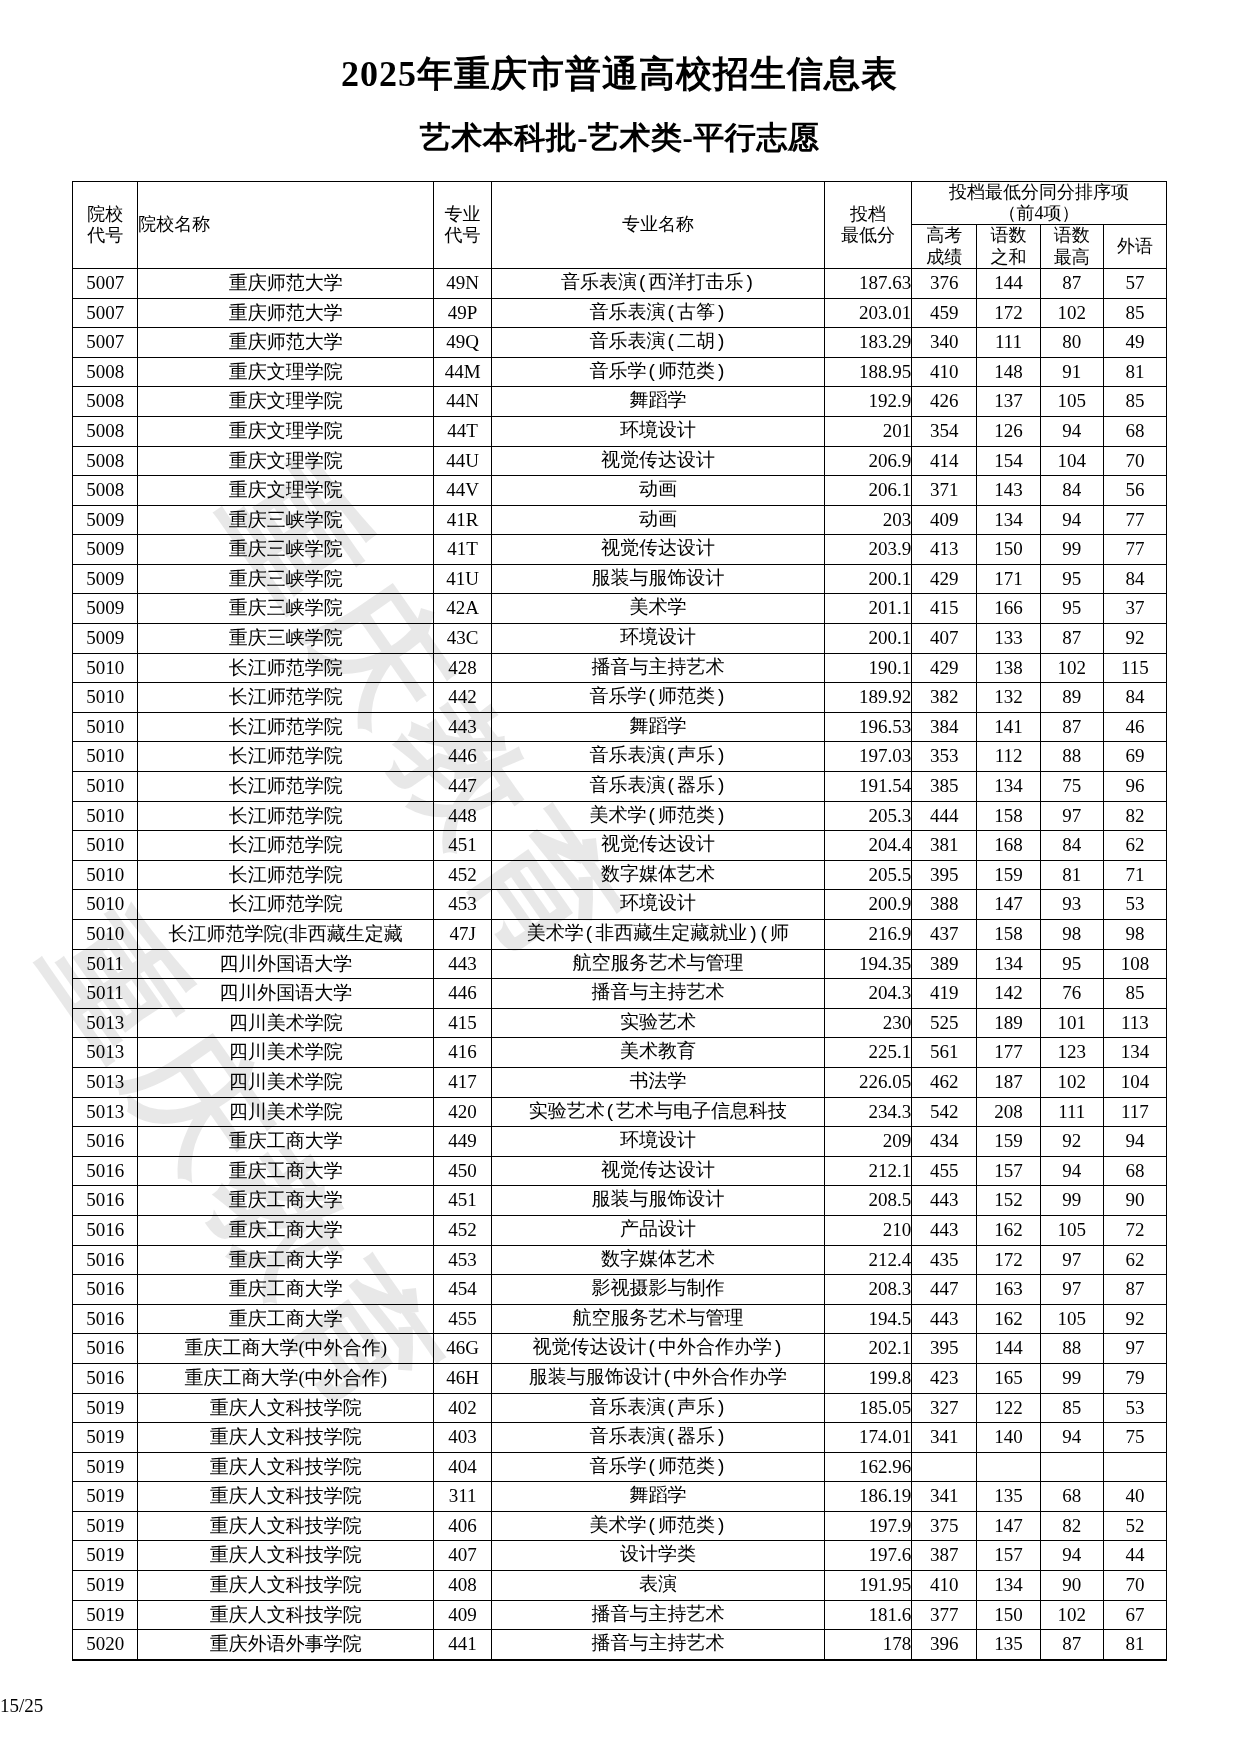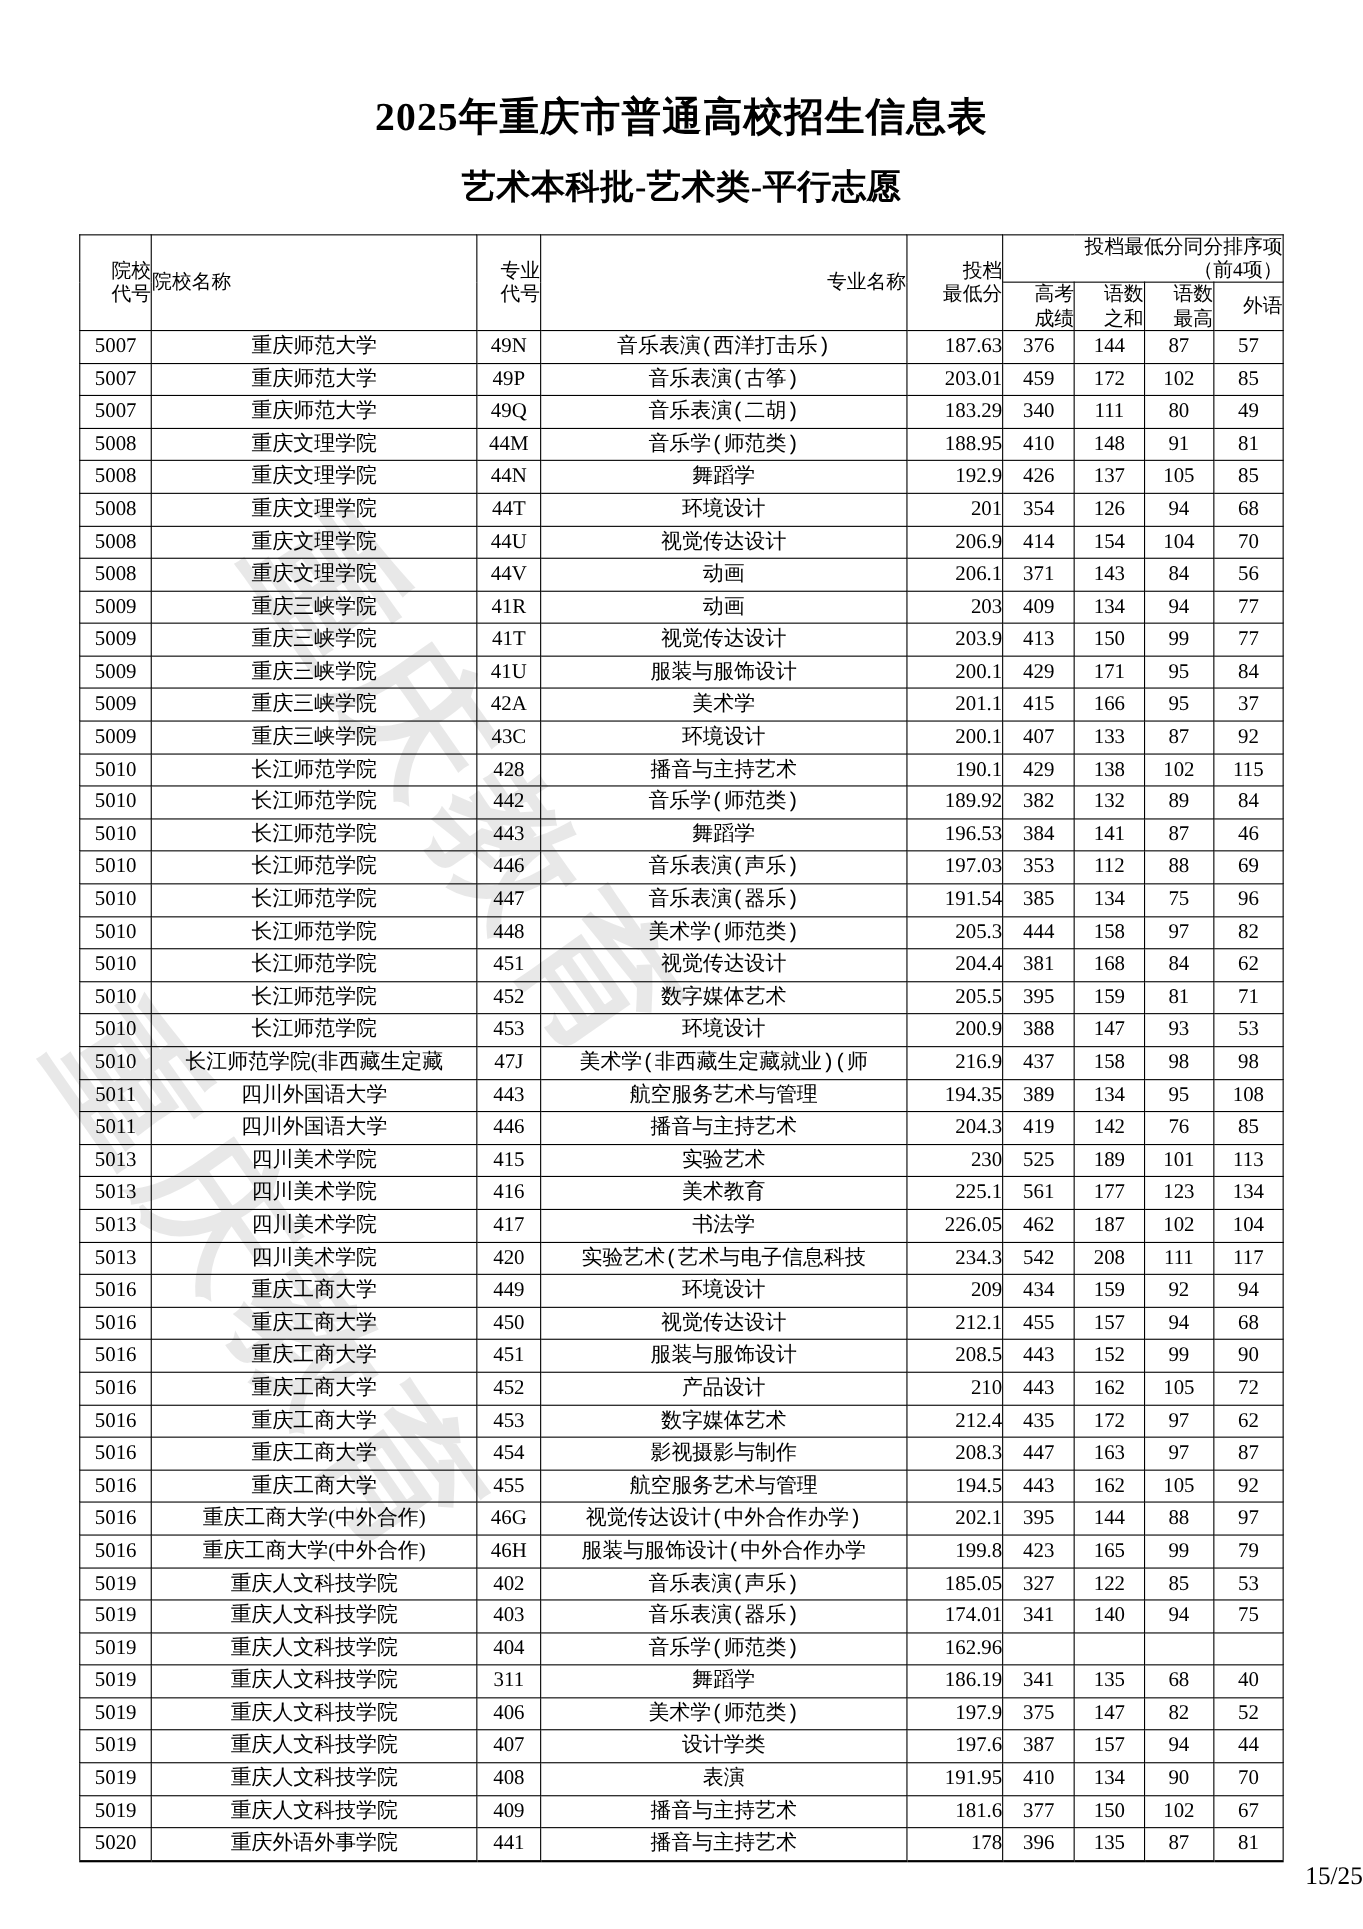--- a/index.html
+++ b/index.html
@@ -57,21 +57,21 @@
     transform: rotate(55deg);
     transform-origin: left top;
   }
 
   
   .title-main {
     text-align: center;
     font-size: 36px;
     font-weight: 700;
     letter-spacing: 1px;
-    padding-top: 84px;
+    padding-top: 52px;
     line-height: 1.25;
   }
   .title-sub {
     text-align: center;
     font-size: 31px;
     font-weight: 700;
     padding-top: 20px;
     padding-bottom: 22px;
     letter-spacing: 0.5px;
   }
@@ -90,21 +90,21 @@
   }
   table.info td, table.info th {
     border: 1px solid #000;
     padding: 0;
     font-weight: normal;
     background: transparent;
   }
   .outer-top td, .outer-top th { border-top-width: 2px; }
 
   thead th {
-    text-align: right;
+    text-align: center;
     vertical-align: middle;
     line-height: 1.18;
     font-size: 18px;
     padding: 2px 1px;
   }
   th.lead-label {
     text-align: left;
     padding-left: 6px;
   }
 
@@ -129,22 +129,23 @@
   td.code    { text-align: center;  padding-left: 7px; }
   td.name    { text-align: center;  padding-left: 7px; }
   td.mcode   { text-align: center;  padding-left: 6px; }
   td.mname   { text-align: center;  padding-left: 6px; font-family: Liberation Mono, monospace; }
   td.score   { text-align: right; font-family: Liberation Serif, serif; }
   td.grade   { text-align: center; }
 
   tbody tr:last-child td { border-bottom-width: 2px; }
 
   .footer {
-    text-align: right;
-    font-size: 23px;
+    text-align: left;
+    font-size: 19px;
+    padding-top: 34px;
     position: relative;
     z-index: 2;
   }
 </style>
 </head>
 <body>
 
 <div class="page">
 
   <div class="watermark">

